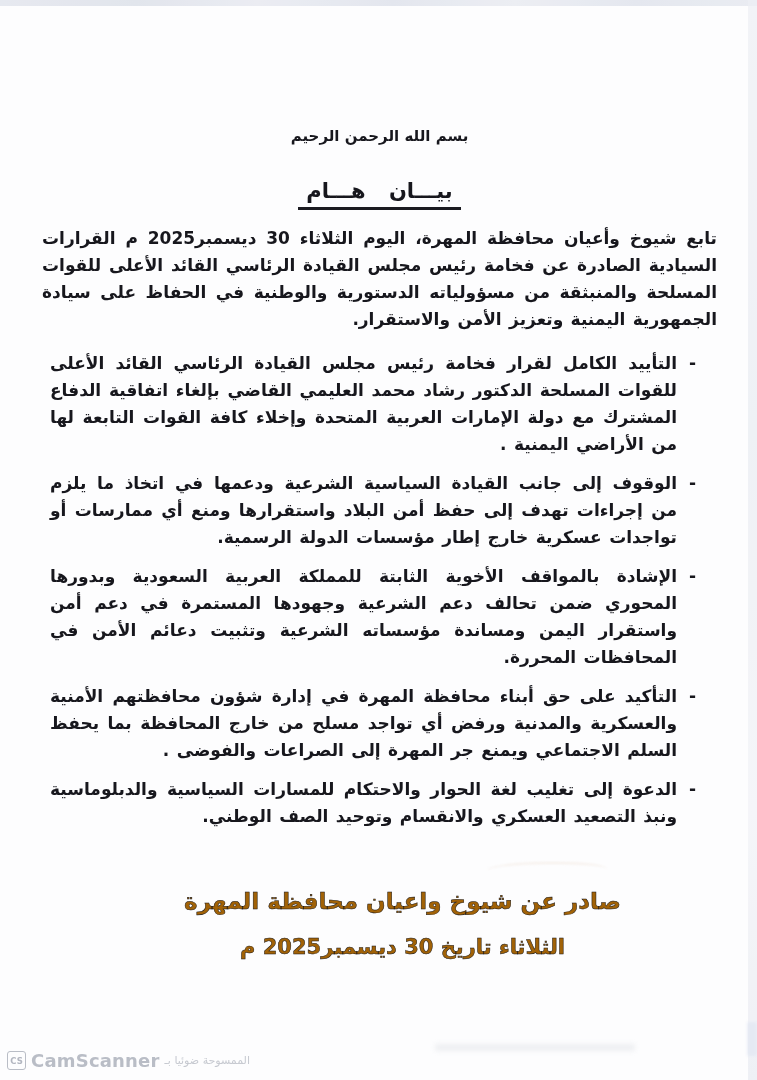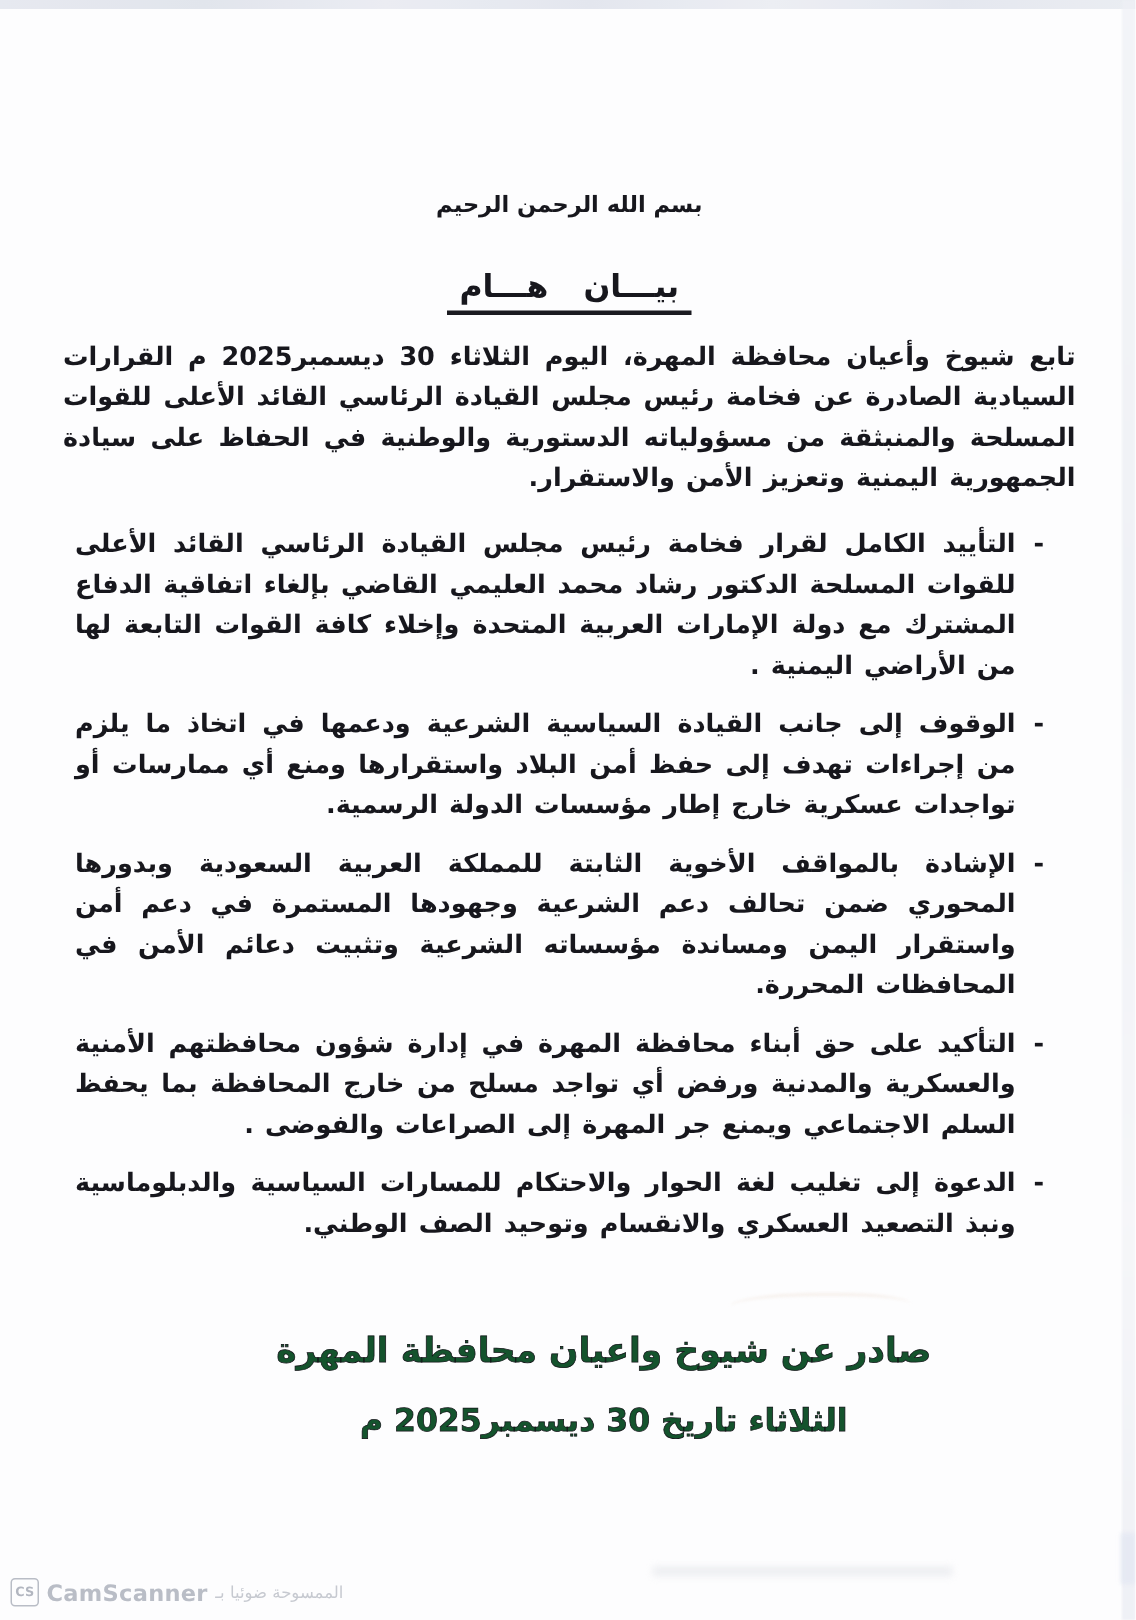--- a/index.html
+++ b/index.html
@@ -122,21 +122,21 @@
     padding-left: 8px;
   }
 
   .doc-footer {
     position: absolute;
     top: 888px;
     left: 0; right: 0;
     text-align: center;
     direction: rtl;
     font-weight: bold;
-    color: #14532d;
+    color: #a16207;
     padding-left: 48px;
   }
   .footer-issued {
     font-size: 23px;
     letter-spacing: 0;
     -webkit-text-stroke: .5px #131318;
   }
   .footer-date {
     margin-top: 21px;
     font-size: 21px;
@@ -159,21 +159,21 @@
     border-radius: 3px;
     display: flex;
     align-items: center;
     justify-content: center;
     font-size: 8.5px;
     font-weight: bold;
     color: #b2b6c0;
     background: #fdfdfe;
   }
   .wm-brand {
-    font-size: 15px;
+    font-size: 18px;
     color: #b9bdc6;
     font-weight: bold;
     letter-spacing: .2px;
   }
   .wm-arabic {
     font-size: 11px;
     color: #c6c9d0;
     direction: rtl;
     text-align: right;
   }

